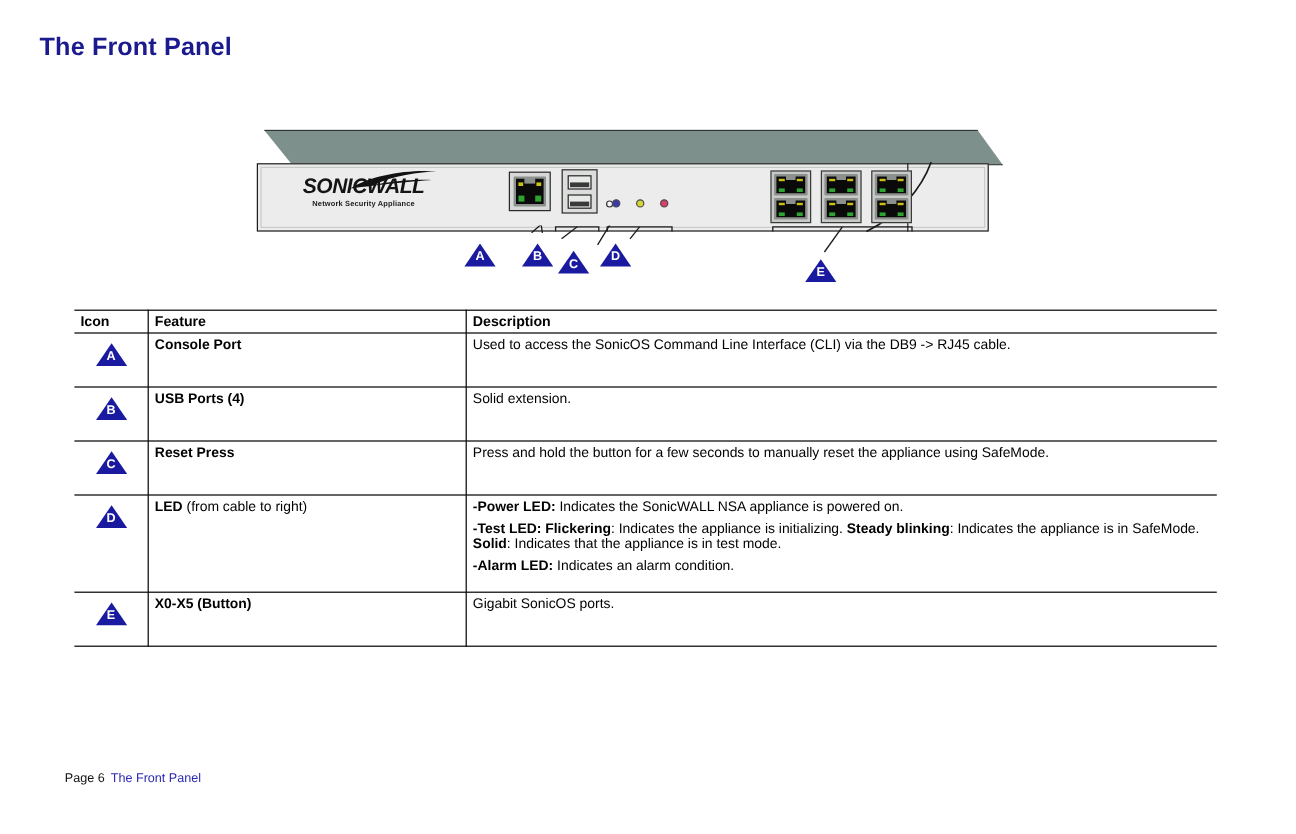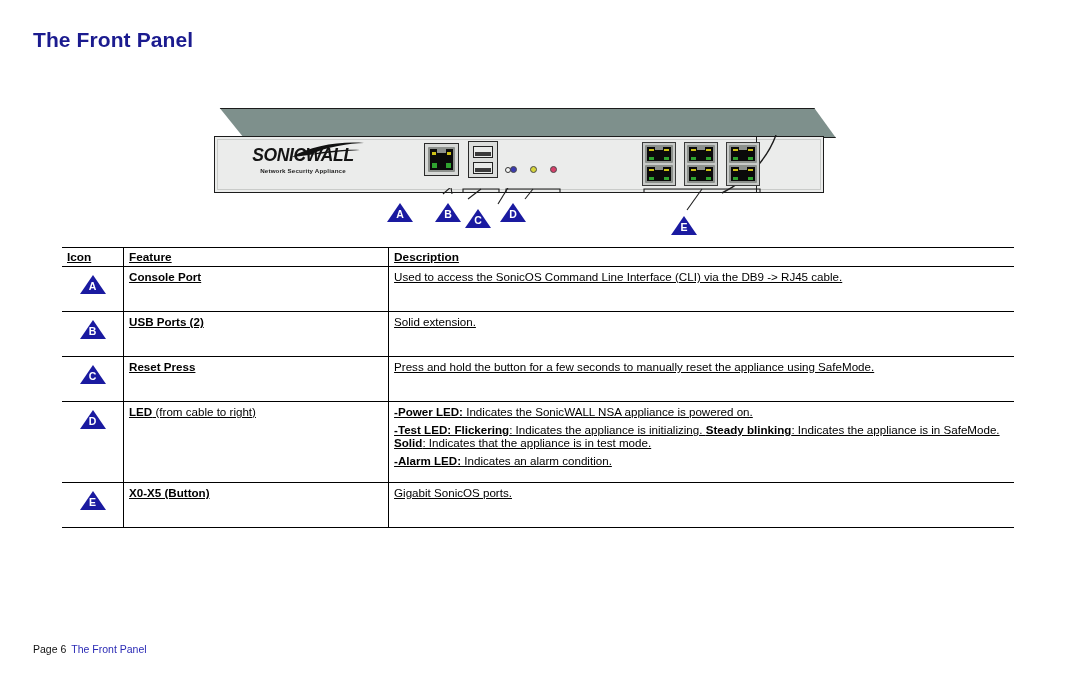--- a/index.html
+++ b/index.html
@@ -264,25 +264,24 @@
     font-weight: bold;
     color: #ffffff;
     line-height: 13px;
   }
   .leader { position: absolute; }
 
   
   #feature-table {
     position: absolute;
     left: 62px;
-    top: 247px;
+    top: 258px;
     width: 952px;
     border-collapse: collapse;
     font-size: 11.6px;
-    text-decoration: underline;
   }
   #feature-table td, #feature-table th {
     border: 1px solid #000000;
     border-left: none;
     border-right: none;
     padding: 3px 5px 3px 5px;
     vertical-align: top;
     text-align: left;
     font-weight: normal;
   }
@@ -344,21 +343,21 @@
   }
 
   
   #page-footer {
     position: absolute;
     left: 33px;
     top: 643px;
     font-size: 10.5px;
     white-space: nowrap;
   }
-  #footer-page { color: #111111; }
+  #footer-page { color: #111111; margin-left: 21px; }
   #footer-section { color: #2a2ab5; margin-left: 5px; }
 </style>
 </head>
 <body>
 
 <div id="page-title">The Front Panel</div>
 
 <div id="device-figure">
 
   <div class="dev-top"></div>
@@ -515,21 +514,21 @@
     </tr>
 
     <tr class="row-tall">
       <td class="c-icon">
         <div class="tri-cell">
           <div class="tri"></div>
           <div class="lbl">B</div>
         </div>
       </td>
       <td class="c-feature">
-        <span class="feat-name">USB Ports (2)</span><span class="feat-sub"></span>
+        <span class="feat-name">USB Ports (4)</span><span class="feat-sub"></span>
       </td>
       <td class="c-desc">
         <p class="desc-line">Solid extension.</p>
       </td>
     </tr>
 
     <tr class="row-tall">
       <td class="c-icon">
         <div class="tri-cell">
           <div class="tri"></div>

